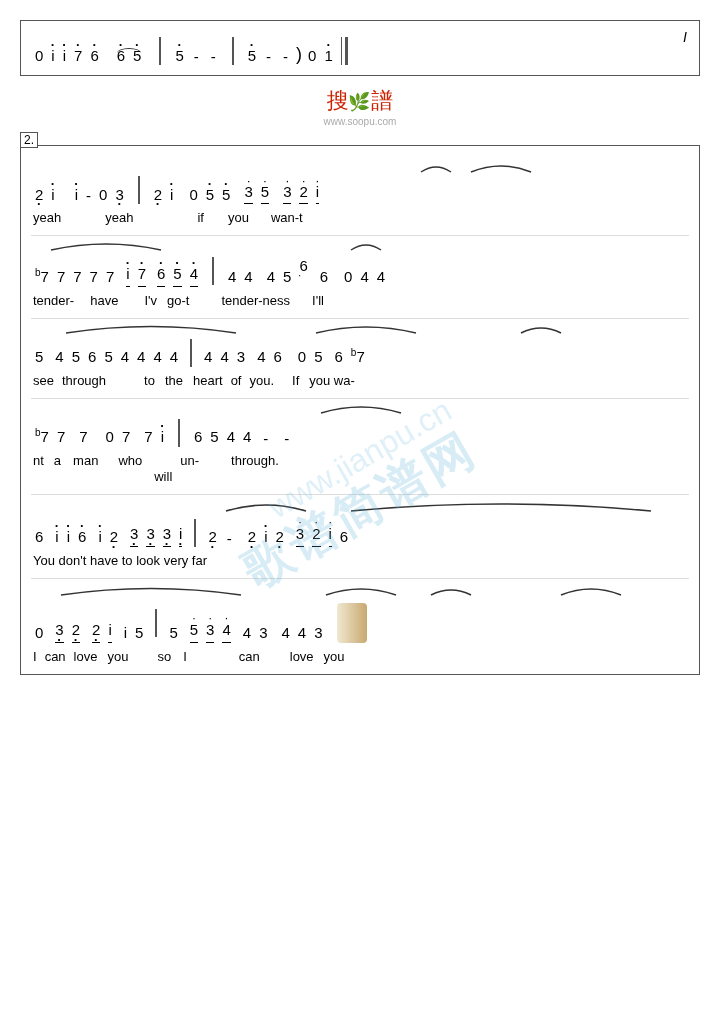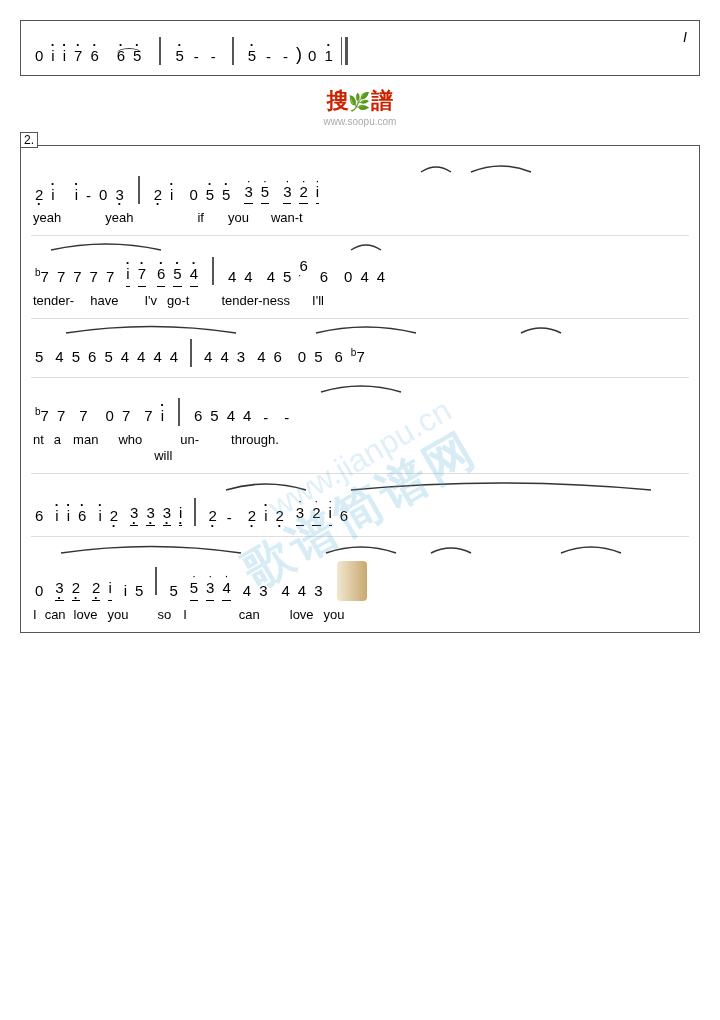--- a/index.html
+++ b/index.html
@@ -45,21 +45,21 @@
     }
 
     
     .logo-area {
       text-align: center;
       padding: 4px 0 2px;
       position: relative;
     }
     .logo-text {
       font-size: 22px;
-      font-weight: bold;
+      font-weight: normal;
       color: #cc2200;
     }
     .logo-leaf {
       color: #44aa22;
       font-size: 18px;
     }
     .logo-sub {
       font-size: 10px;
       color: #aaa;
       display: block;
@@ -477,20 +477,31 @@
         <div style="width:4px;"></div>
 
         <div class="note-cell">
           <span class="n">6</span>
         </div>
         <div class="note-cell">
           <span class="n"><sup style="font-size:10px;">b</sup>7</span>
         </div>
       </div>
 
+      <div style="font-size:13px;padding:2px 0 4px 2px; display:flex; gap:2px;">
+        <span>see</span>
+        <span style="margin-left:6px;">through</span>
+        <span style="margin-left:36px;">to</span>
+        <span style="margin-left:8px;">the</span>
+        <span style="margin-left:8px;">heart</span>
+        <span style="margin-left:6px;">of</span>
+        <span style="margin-left:6px;">you.</span>
+        <span style="margin-left:16px;">If</span>
+        <span style="margin-left:8px;">you wa-</span>
+      </div>
     </div>
 
     <div style="position:relative; padding-top:16px; margin-top:6px; border-top:1px solid #ddd;">
       <svg style="position:absolute;top:0;left:0;width:100%;height:18px;pointer-events:none;overflow:visible;">
 
         <path d="M 290 14 Q 330 2 370 14" stroke="#333" stroke-width="1.5" fill="none"></path>
       </svg>
       <div class="note-line" style="padding-top:4px;">
         <div class="note-cell">
           <span class="n"><sup style="font-size:10px;">b</sup>7</span>
@@ -621,20 +632,23 @@
         </div>
         <div class="note-cell">
           <span class="n" style="position:relative;">i<span style="position:absolute;top:-9px;left:50%;transform:translateX(-50%);font-size:12px;">·</span></span>
           <div class="ul1"></div>
         </div>
         <div class="note-cell">
           <span class="n" style="position:relative;">6</span>
         </div>
       </div>
 
+      <div style="font-size:13px;padding:2px 0 4px 2px;">
+        <span>You don't  have to   look very far</span>
+      </div>
     </div>
 
     <div style="position:relative; padding-top:20px; margin-top:6px; border-top:1px solid #ddd;">
       <svg style="position:absolute;top:0;left:0;width:100%;height:22px;pointer-events:none;overflow:visible;">
 
         <path d="M 30 16 Q 120 3 210 16" stroke="#333" stroke-width="1.5" fill="none"></path>
 
         <path d="M 295 16 Q 330 4 365 16" stroke="#333" stroke-width="1.5" fill="none"></path>
 
         <path d="M 400 16 Q 420 6 440 16" stroke="#333" stroke-width="1.5" fill="none"></path>

